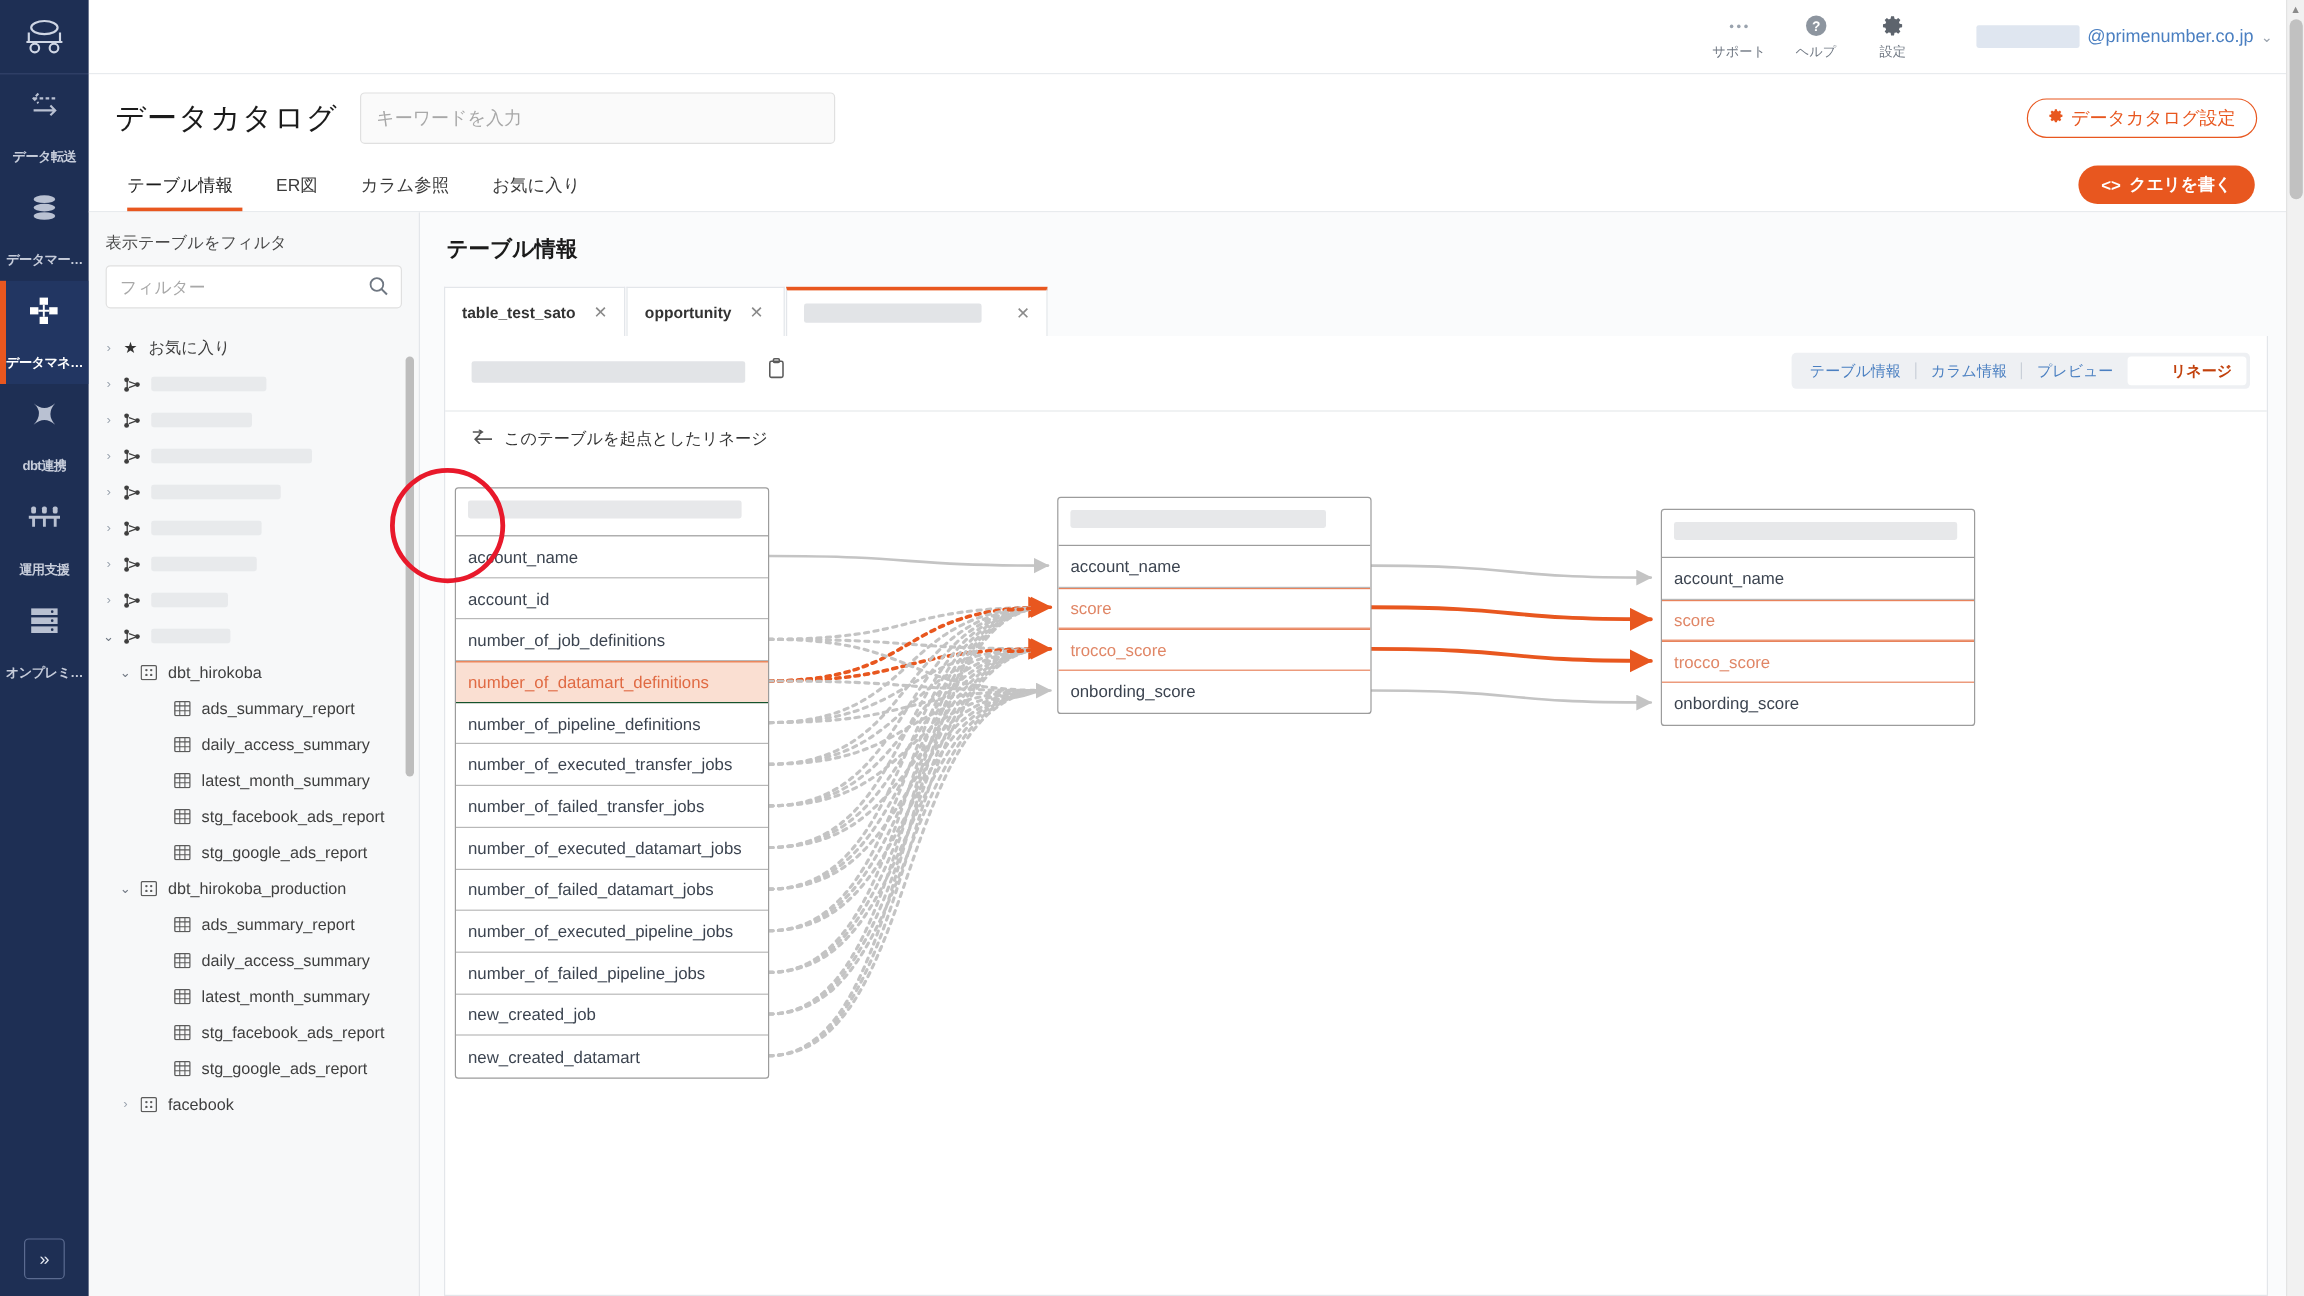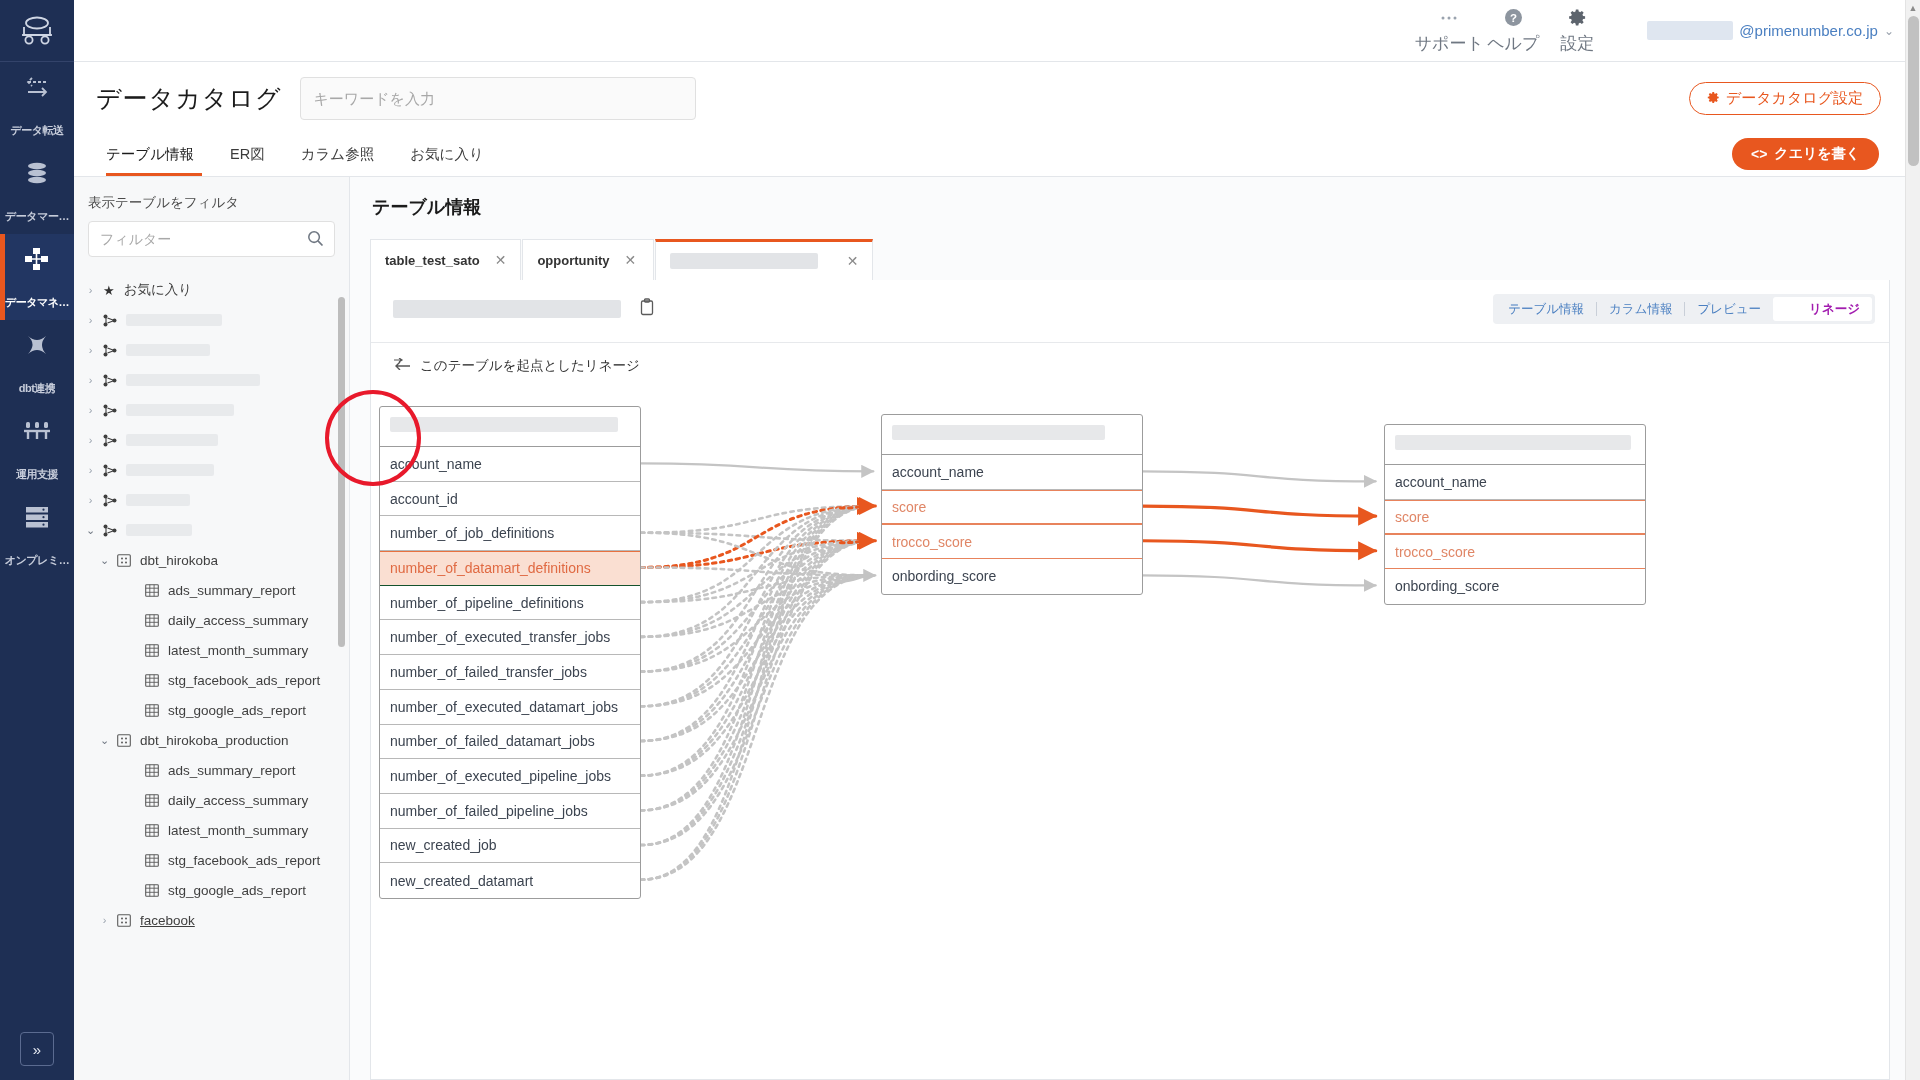--- a/index.html
+++ b/index.html
@@ -49,21 +49,21 @@
   .topbar {
     position: absolute; left: 74px; top: 0; width: 1846px; height: 62px;
     background: #fff; border-bottom: 1px solid #e3e6ea;
     display: flex; align-items: center; justify-content: flex-end;
   }
   .top-util {
     display: flex; flex-direction: column; align-items: center; justify-content: center;
     gap: 3px; width: 64px; cursor: pointer; color: #6f7782;
   }
   .top-util .tu-icon { height: 22px; display:flex; align-items:center; justify-content:center; }
-  .top-util .tu-label { font-size: 17px; color: #6f7782; white-space: nowrap; }
+  .top-util .tu-label { font-size: 11px; color: #6f7782; white-space: nowrap; }
   .acct {
     display: flex; align-items: center; gap: 6px; margin-left: 38px; margin-right: 26px;
     cursor: pointer;
   }
   .acct .redact { width: 86px; height: 19px; background: #dfe6f0; border-radius: 2px; }
   .acct .acct-mail { color: #4a7fc1; font-size: 15px; }
   .acct .caret { color: #9aa3ae; font-size: 12px; }
 
   
   .page-scroll {
@@ -180,21 +180,21 @@
   .ph-star { position: absolute; right: 326px; top: 18px; color: #7f8792; font-size: 20px; cursor: pointer; }
   .viewtabs {
     position: absolute; right: 14px; top: 14px; height: 30px; background: #eef0f3;
     border-radius: 4px; display: flex; align-items: center; padding: 3px;
   }
   .vtab {
     height: 24px; padding: 0 12px; font-size: 12.5px; color: #4a7fc1;
     display: flex; align-items: center; cursor: pointer; border-radius: 3px;
   }
   .vsep { width: 1px; height: 14px; background: #c9cfd8; }
-  .vtab.active { background: #fff; color: #a21caf; font-weight: bold; padding-left: 36px; }
+  .vtab.active { background: #fff; color: #c2410c; font-weight: bold; padding-left: 36px; }
 
   .lineage-head {
     border-top: 1px solid #e7e9ec; height: 46px; display: flex; align-items: center;
     gap: 9px; padding-left: 22px; font-size: 13.5px; color: #333;
   }
   .lineage-canvas { position: relative; height: 690px; overflow: hidden; }
 
   
   .node {
     position: absolute; background: #fff; border: 1px solid #9c9c9c; border-radius: 3px;
@@ -622,21 +622,21 @@
           <span class="chev">›</span>
           <span style="display: inline-flex; align-items: center;">
             <svg width="14" height="13" viewBox="0 0 14 13">
     <rect x="0.7" y="0.7" width="12.6" height="11.6" rx="1" fill="none" stroke="#5b5b5b" stroke-width="1.1"></rect>
     <circle cx="5" cy="4.4" r="1" fill="#5b5b5b"></circle>
               <circle cx="9" cy="4.4" r="1" fill="#5b5b5b"></circle>
     <circle cx="5" cy="8.4" r="1" fill="#5b5b5b"></circle>
               <circle cx="9" cy="8.4" r="1" fill="#5b5b5b"></circle>
             </svg>
           </span>
-          <span style="margin-left: 3px; text-decoration: underline;">facebook</span>
+          <span style="margin-left: 3px;">facebook</span>
         </div>
       </div>
     <div class="tree-scroll"></div>
   </aside>
 
   <main class="content">
     <div class="content-title">テーブル情報</div>
 
     <div class="doctabs">
       <div class="doctab">

